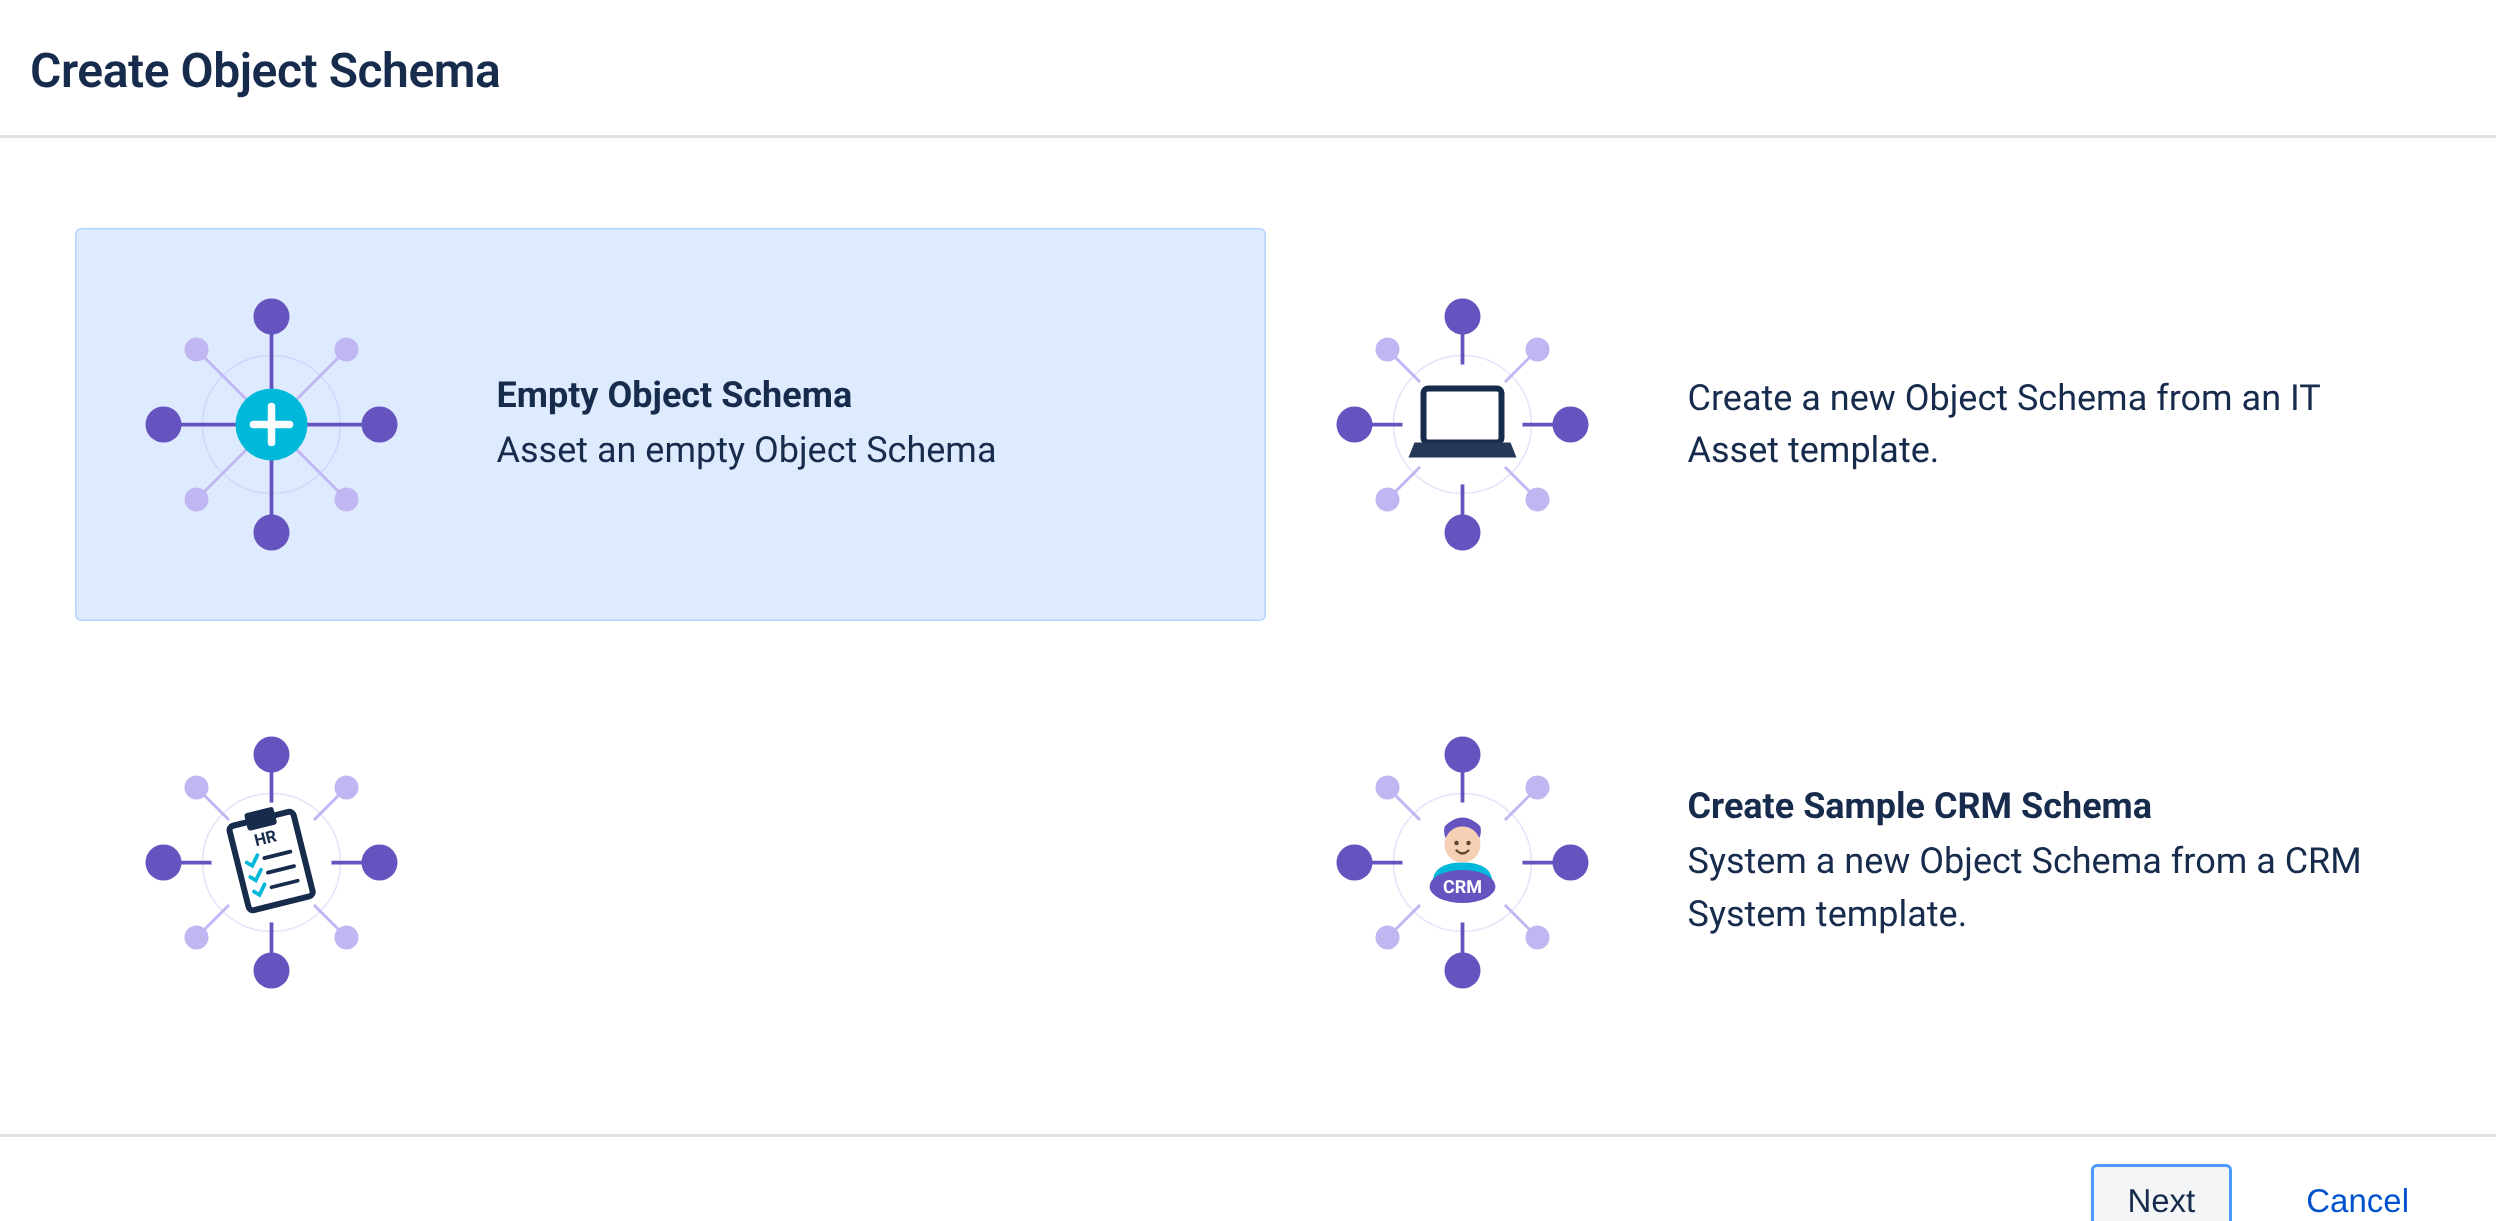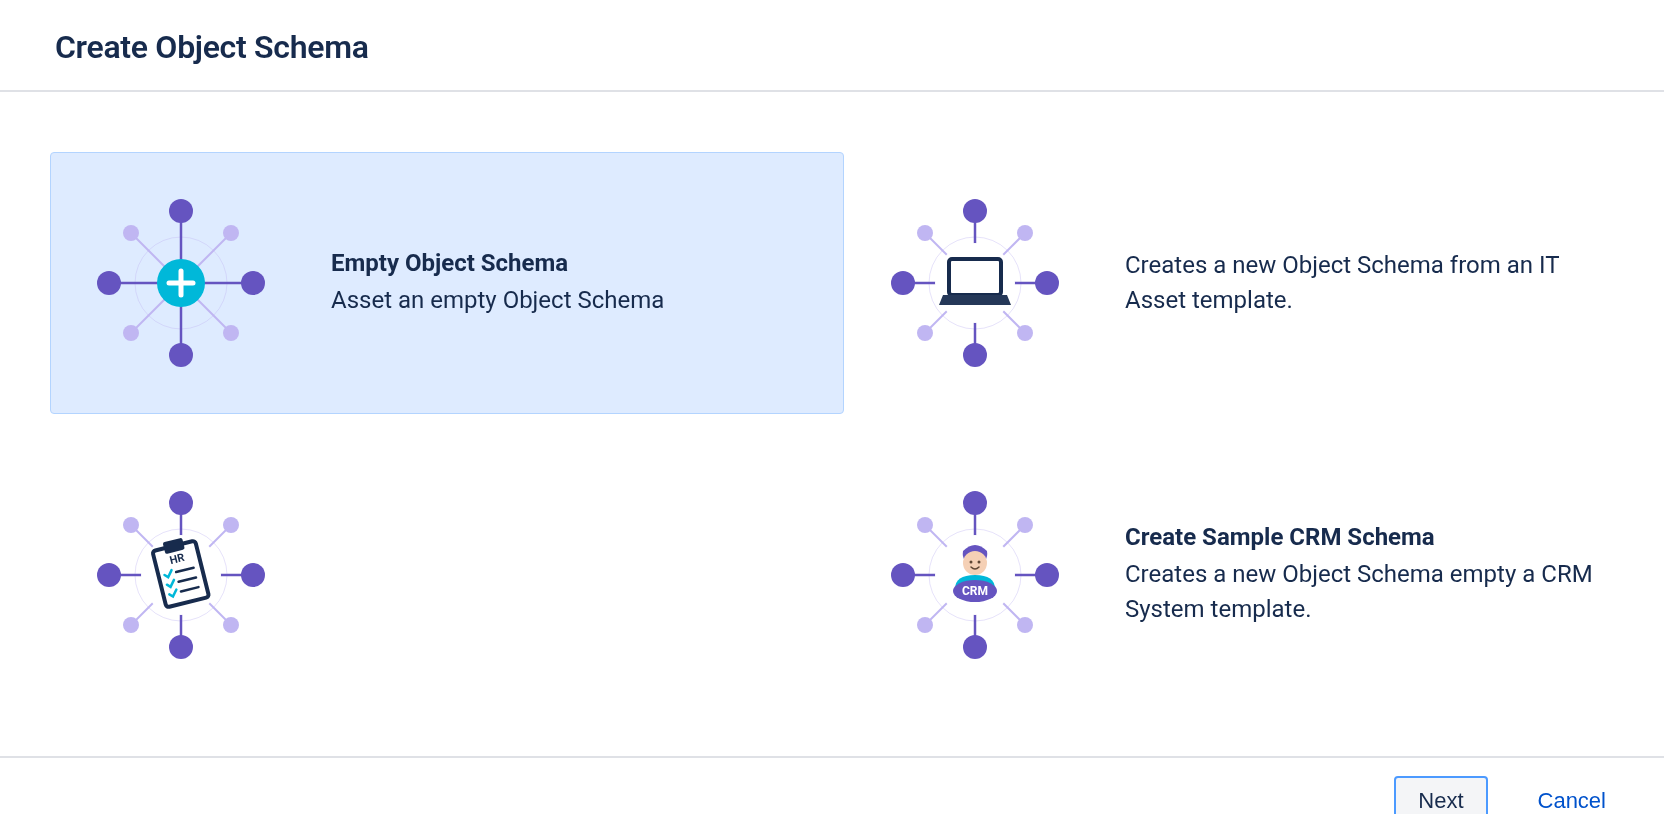--- a/index.html
+++ b/index.html
@@ -10,21 +10,21 @@
   body {
     font-family: -apple-system, BlinkMacSystemFont, "Segoe UI", Roboto, "Helvetica Neue", Arial, sans-serif;
     background: #fff;
     color: #172B4D;
     width: 1664px;
   }
   .dialog {
     width: 100%;
   }
   .header {
-    padding: 28px 36px 24px 55px;
+    padding: 28px 36px 24px 20px;
     border-bottom: 2px solid #DFE1E6;
   }
   .header h1 {
     font-size: 32px;
     font-weight: 600;
     color: #172B4D;
     letter-spacing: -0.3px;
   }
   .content {
     padding: 60px 26px 50px 50px;
@@ -163,21 +163,21 @@
           <circle cx="140" cy="40" r="8" fill="#C0B6F2"></circle>
           <circle cx="40" cy="140" r="8" fill="#C0B6F2"></circle>
           <circle cx="140" cy="140" r="8" fill="#C0B6F2"></circle>
 
           <circle cx="90" cy="90" r="40" fill="#fff"></circle>
           <rect x="64" y="66" width="52" height="36" rx="3" fill="#fff" stroke="#172B4D" stroke-width="4"></rect>
           <path d="M58 102 L122 102 L126 112 L54 112 Z" fill="#253858"></path>
         </svg>
       </div>
       <div class="text-wrap">
-        <div class="opt-desc">Creates a new Object Schema from an IT Asset template.</div>
+        <div class="opt-desc">Create a new Object Schema from an IT Asset template.</div>
       </div>
     </div>
 
     <div class="option">
       <div class="icon-wrap">
         <svg width="180" height="180" viewBox="0 0 180 180">
           <circle cx="90" cy="90" r="46" fill="none" stroke="#C0B6F2" stroke-width="1" opacity="0.4"></circle>
           <line x1="90" y1="90" x2="90" y2="18" stroke="#6554C0" stroke-width="2.5"></line>
           <line x1="90" y1="90" x2="90" y2="162" stroke="#6554C0" stroke-width="2.5"></line>
           <line x1="90" y1="90" x2="18" y2="90" stroke="#6554C0" stroke-width="2.5"></line>
@@ -244,21 +244,21 @@
           <circle cx="86" cy="77" r="1.5" fill="#5E4634"></circle>
           <circle cx="94" cy="77" r="1.5" fill="#5E4634"></circle>
           <path d="M86 82 Q90 86 94 82" stroke="#5E4634" stroke-width="1.5" fill="none" stroke-linecap="round"></path>
           <path d="M70 104 Q70 90 90 90 Q110 90 110 104 L110 108 L70 108 Z" fill="#00B8D9"></path>
           <ellipse cx="90" cy="106" rx="22" ry="11" fill="#6554C0"></ellipse>
           <text x="90" y="110" font-size="12" font-weight="700" fill="#fff" text-anchor="middle">CRM</text>
         </svg>
       </div>
       <div class="text-wrap">
         <div class="opt-title">Create Sample CRM Schema</div>
-        <div class="opt-desc">Creates a new Object Schema empty a CRM System template.</div>
+        <div class="opt-desc">System a new Object Schema from a CRM System template.</div>
       </div>
     </div>
 
   </div>
 
   <div class="footer">
     <button class="btn btn-primary">Next</button>
     <button class="btn btn-link">Cancel</button>
   </div>
 

